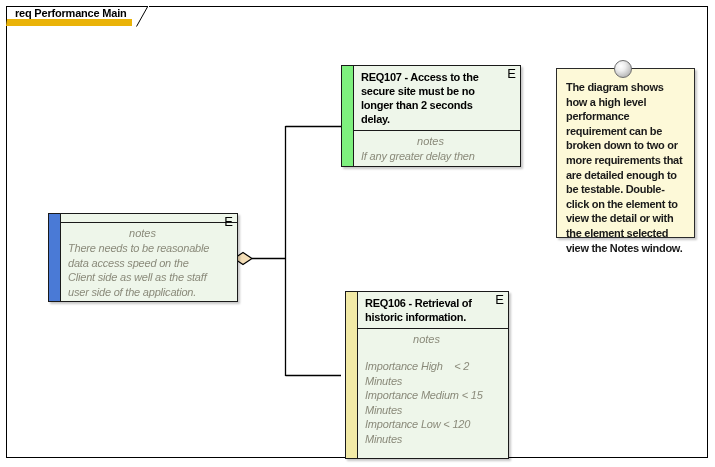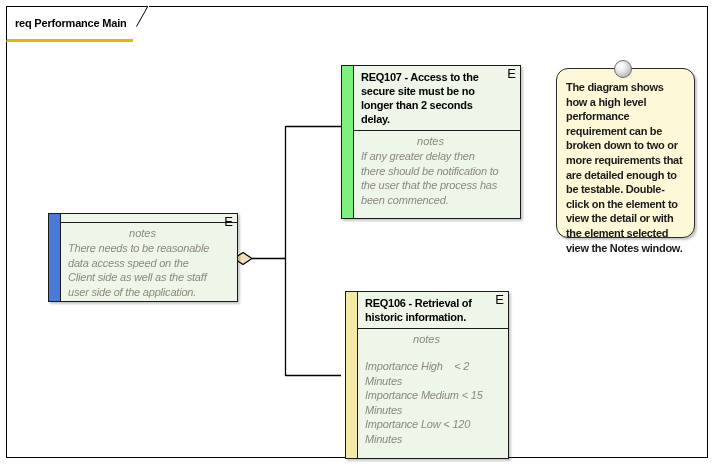--- a/index.html
+++ b/index.html
@@ -33,25 +33,25 @@
     left: 6px;
     top: 6px;
     height: 20px;
     background: #ffffff;
     z-index: 6;
   }
   #diagram-tab .tab-body {
     position: absolute;
     left: 0;
     top: 0;
-    height: 36px;
+    height: 20px;
     box-sizing: border-box;
     border-left: 1px solid #000;
     border-top: 1px solid #000;
-    border-bottom: 3px solid #eab308;
+    border-bottom: 7px solid #eab308;
     background: #ffffff;
     padding: 0 6px 0 8px;
     display: flex;
     align-items: center;
     white-space: nowrap;
   }
   #diagram-tab .tab-label {
     font-size: 11px;
     font-weight: bold;
     color: #000000;
@@ -139,21 +139,21 @@
   
   #note-box {
     position: absolute;
     left: 556px;
     top: 68px;
     width: 139px;
     height: 170px;
     box-sizing: border-box;
     background: #fdf9d8;
     border: 1px solid #2a2a2a;
-    border-radius: 12px;
+    border-radius: 0;
     box-shadow: 2px 2px 2px rgba(0,0,0,0.22);
     padding: 11px 8px 6px 9px;
     z-index: 4;
   }
   #note-text {
     font-size: 11px;
     font-weight: bold;
     color: #1a1a1a;
     line-height: 14.6px;
     letter-spacing: -0.3px;
@@ -204,21 +204,21 @@
 
   <line x1="285.5" y1="126" x2="285.5" y2="376" stroke="#000000" stroke-width="1.3"></line>
 
   <line x1="285.5" y1="126.5" x2="341" y2="126.5" stroke="#000000" stroke-width="1.3"></line>
 
   <line x1="285.5" y1="375.5" x2="341" y2="375.5" stroke="#000000" stroke-width="1.3"></line>
 
   <polygon points="234,258.5 243,252.5 252,258.5 243,264.5" fill="#f5dfb8" stroke="#000000" stroke-width="1.2"></polygon>
 </svg>
 
-<div class="req-element" style="left:341px; top:65px; width:180px; height:154px;">
+<div class="req-element" style="left:341px; top:65px; width:180px; height:102px;">
   <div class="req-sidebar" style="background:#7ef07e;"></div>
   <div class="req-main">
     <div class="req-title-row">
       <div class="req-title">REQ107 - Access to the secure site must be no longer than 2 seconds delay.</div>
       <span class="req-stereo">E</span>
     </div>
     <div class="req-body">
       <div class="notes-label">notes</div>
       <div class="notes-text">If any greater delay then there should be notification to the user that the process has been commenced.</div>
     </div>

